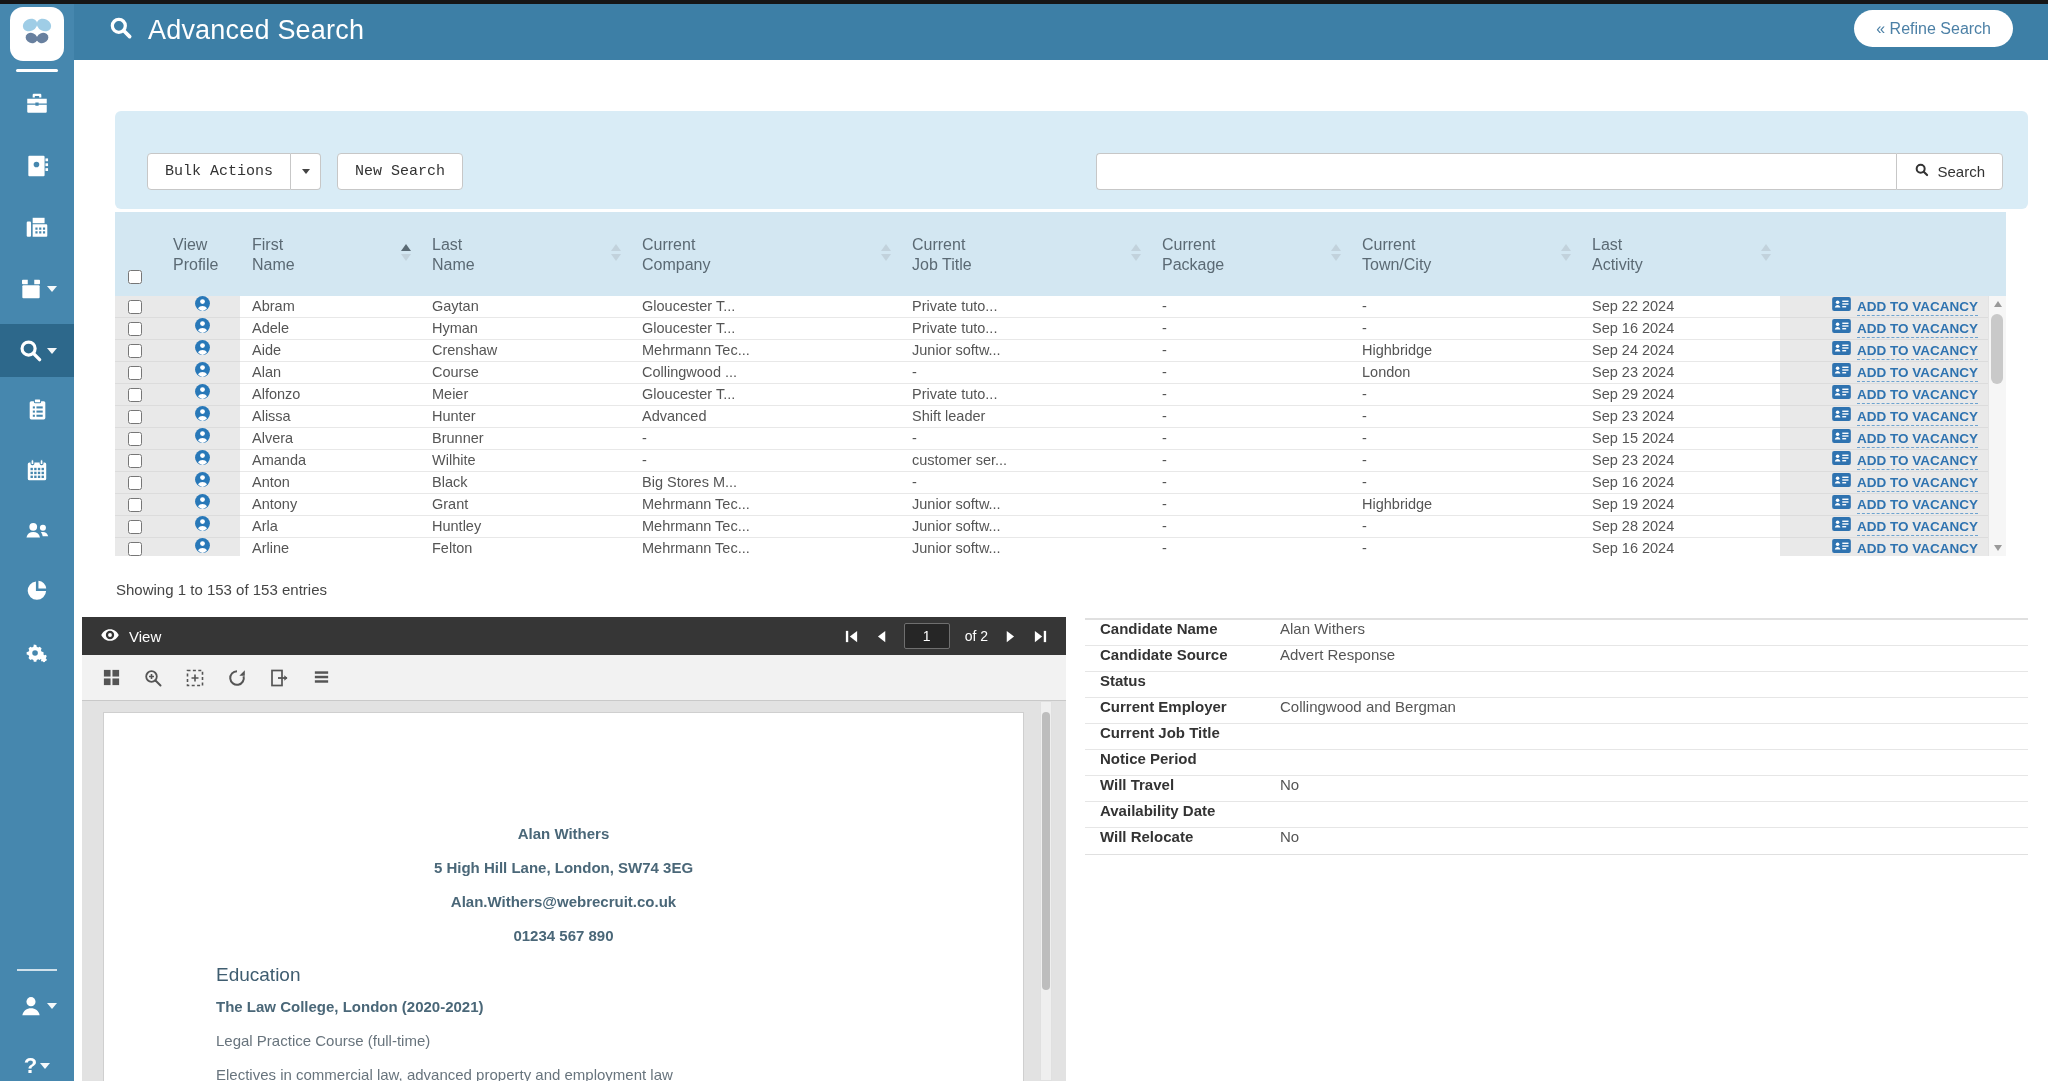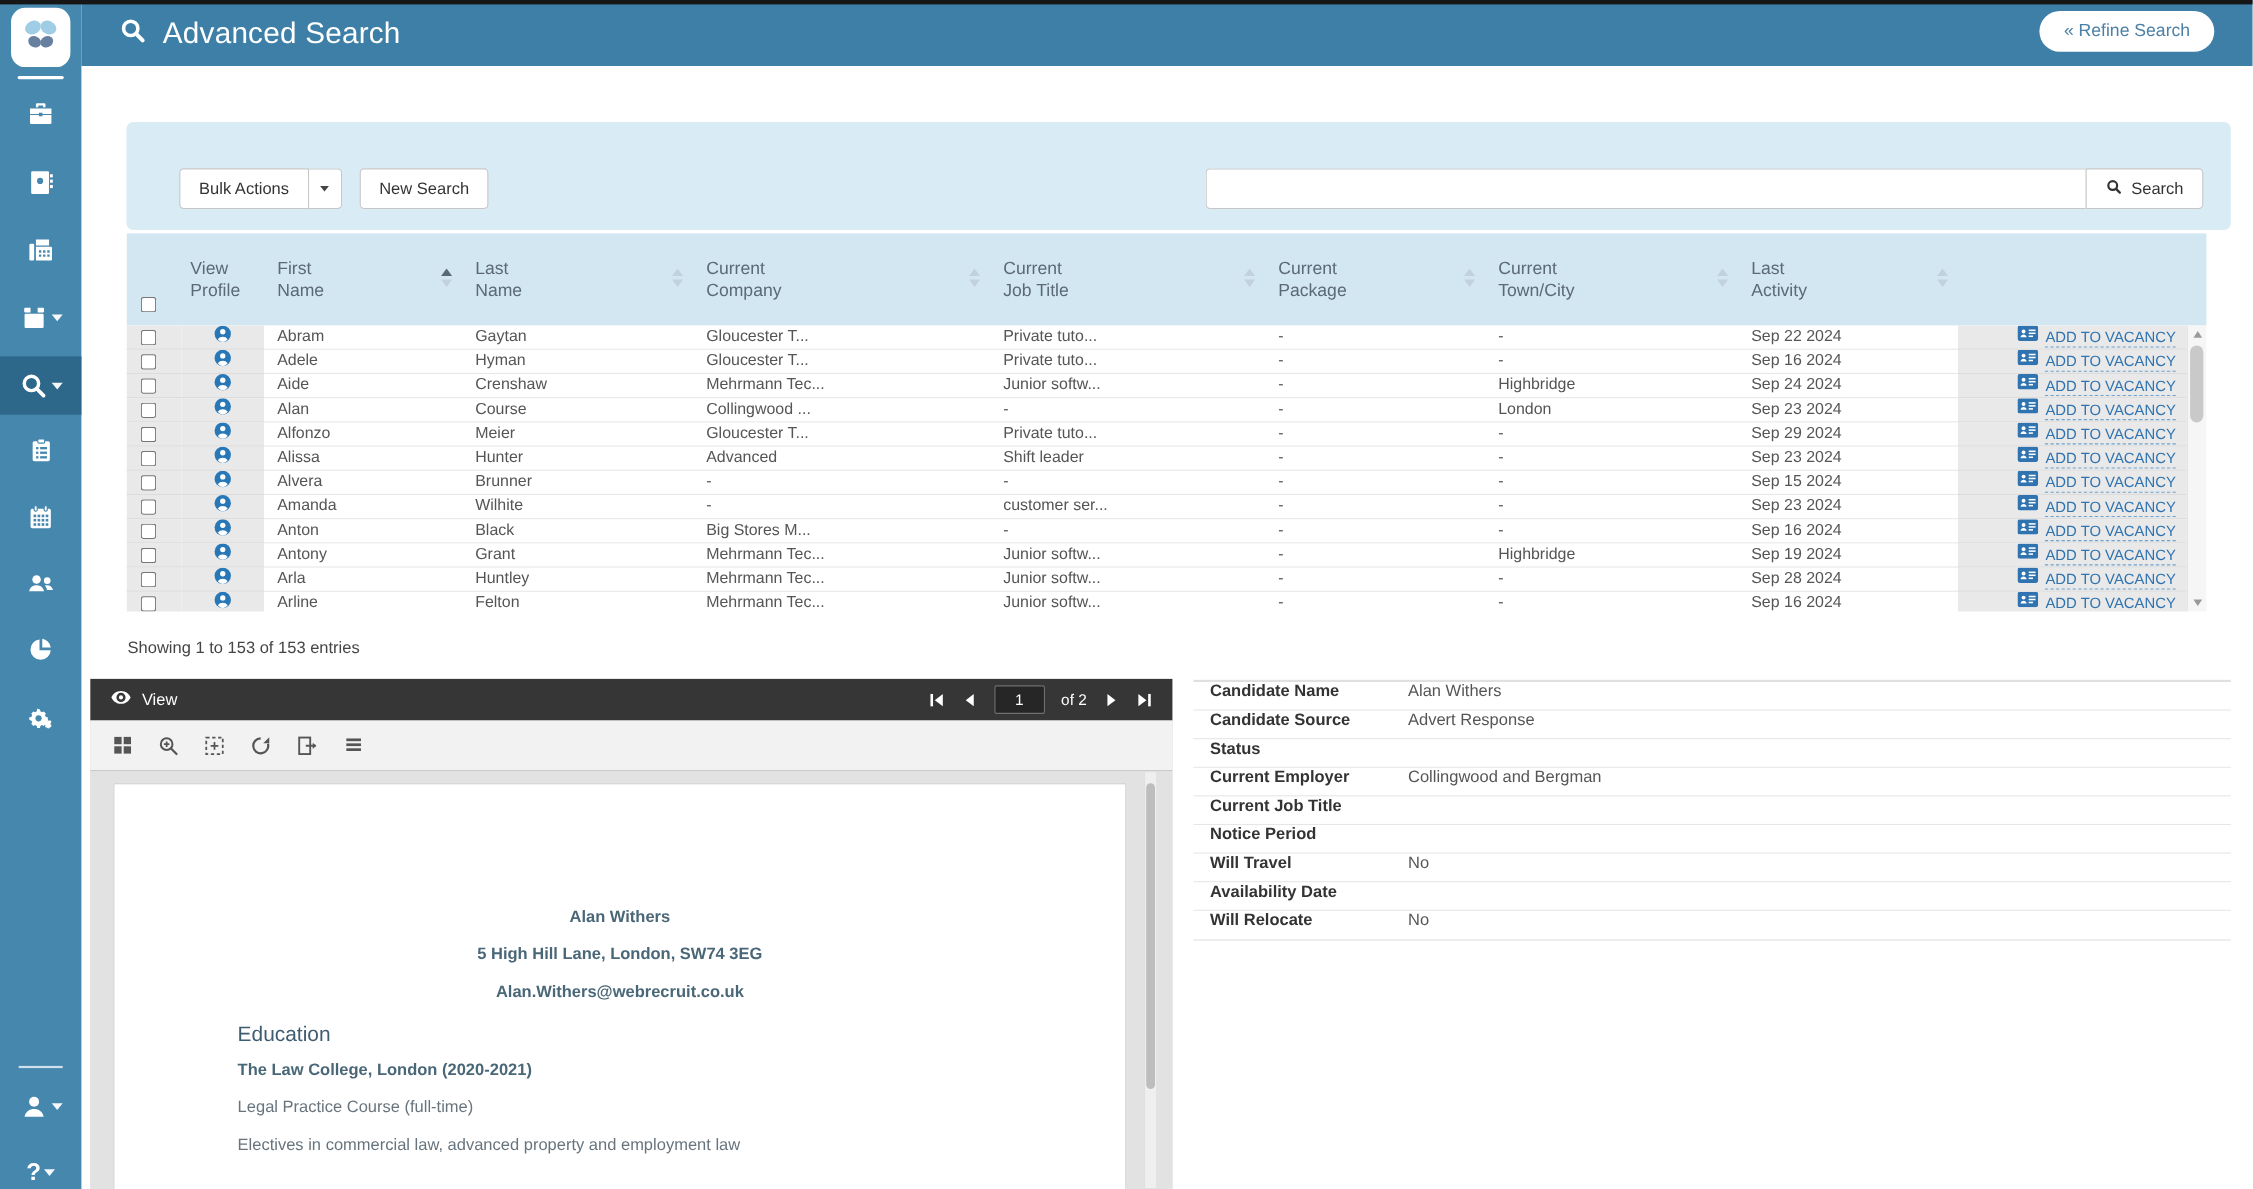--- a/index.html
+++ b/index.html
@@ -31,21 +31,21 @@
   
   .action-panel{position:absolute;left:115px;top:111px;width:1913px;height:98px;background:#d9ecf6;border-radius:6px;}
   .btn{background:#fff;border:1px solid #c7c7c7;color:#333;font-size:15px;font-family:inherit;height:37px;
        padding:0 17px;cursor:pointer;}
   .btn-main{border-radius:4px 0 0 4px;}
   .btn-caret{border-radius:0 4px 4px 0;border-left:none;width:30px;padding:0;display:inline-flex;
              align-items:center;justify-content:center;}
   .btn-caret i{width:0;height:0;border-left:4px solid transparent;border-right:4px solid transparent;
                border-top:5px solid #444;}
   .btn-single{border-radius:4px;margin-left:16px;}
-  .panel-row{position:absolute;left:48px;top:42px;display:flex;align-items:center;}
+  .panel-row{position:absolute;left:32px;top:42px;display:flex;align-items:center;font-family:Liberation Mono, monospace;}
   .search-group{position:absolute;right:25px;top:42px;display:flex;}
   .search-input{width:800px;height:37px;border:1px solid #c7c7c7;border-right:none;border-radius:4px 0 0 4px;
                 box-sizing:border-box;padding:0 10px;font-size:15px;font-family:inherit;background:#fff;}
   .search-btn{display:flex;align-items:center;gap:7px;border-radius:0 4px 4px 0;}
 
   
   .gridtable{position:absolute;left:115px;top:212px;width:1891px;height:344px;overflow:hidden;background:#fff;}
   .thead{display:flex;height:84px;background:#d3e7f2;}
   .hcell{position:relative;box-sizing:border-box;color:#5b6a74;font-size:16px;line-height:20px;
          padding-top:23px;padding-left:12px;white-space:pre-line;cursor:pointer;}
@@ -54,21 +54,21 @@
   .tri-dn{width:0;height:0;border-left:5px solid transparent;border-right:5px solid transparent;border-top:7px solid #c2d2dc;}
   .tri-active{border-bottom-color:#5a6a74;}
   .hcheck{display:flex;align-items:flex-end;padding:0 0 12px 13px;box-sizing:border-box;}
   .trow{display:flex;height:22px;box-sizing:border-box;background:#fff;}
   .tcell{box-sizing:border-box;padding-left:12px;font-size:14.5px;color:#555;line-height:21px;
          border-bottom:1px solid #e8e8e8;white-space:nowrap;overflow:hidden;}
   .tcell.gray{background:#e9e9e9;border-bottom:1px solid #dcdcdc;}
   .cell-check{display:flex;align-items:center;padding-left:13px;}
   .cell-profile{display:flex;align-items:center;justify-content:center;padding-left:0;}
   input[type=checkbox]{width:14px;height:14px;margin:0;accent-color:#fff;cursor:pointer;}
-  .addlink{display:flex;align-items:center;justify-content:flex-end;gap:6px;padding-right:10px;cursor:pointer;}
+  .addlink{display:flex;align-items:center;justify-content:flex-end;gap:6px;padding-right:10px;cursor:pointer;font-weight:bold;}
   .addlink .lbl{color:#2f73b0;font-size:13.5px;border-bottom:1px dashed #6ea3cf;line-height:17px;}
   
   .tscroll{position:absolute;right:0;top:84px;width:18px;height:260px;background:#f6f6f6;border-left:1px solid #e3e3e3;box-sizing:border-box;}
   .tscroll .btn-up,.tscroll .btn-dn{position:absolute;left:0;width:100%;height:16px;display:flex;align-items:center;justify-content:center;}
   .tscroll .btn-up{top:0;} .tscroll .btn-dn{bottom:0;}
   .sb-tri-up{width:0;height:0;border-left:4px solid transparent;border-right:4px solid transparent;border-bottom:6px solid #9a9a9a;}
   .sb-tri-dn{width:0;height:0;border-left:4px solid transparent;border-right:4px solid transparent;border-top:6px solid #9a9a9a;}
   .tscroll .thumb{position:absolute;left:2px;width:12px;top:18px;height:70px;background:#c9c9c9;border-radius:6px;}
 
   .summary{position:absolute;left:116px;top:581px;font-size:15px;color:#454545;}
@@ -762,20 +762,21 @@
             <rect x="3" y="12.9" width="14" height="2.6"></rect>
           </svg>
         </span>
       </div>
     <div class="v-doc">
       <div class="page">
         <div class="doc-center">
           <div>Alan Withers</div>
           <div>5 High Hill Lane, London, SW74 3EG</div>
           <div>Alan.Withers@webrecruit.co.uk</div>
+          <div>01234 567 890</div>
         </div>
         <div class="doc-h">Education</div>
         <div class="doc-b">The Law College, London (2020-2021)</div>
         <div class="doc-p">Legal Practice Course (full-time)</div>
         <div class="doc-p">Electives in commercial law, advanced property and employment law</div>
       </div>
       <div class="dscroll">
         <div class="thumb"></div>
       </div>
     </div>

